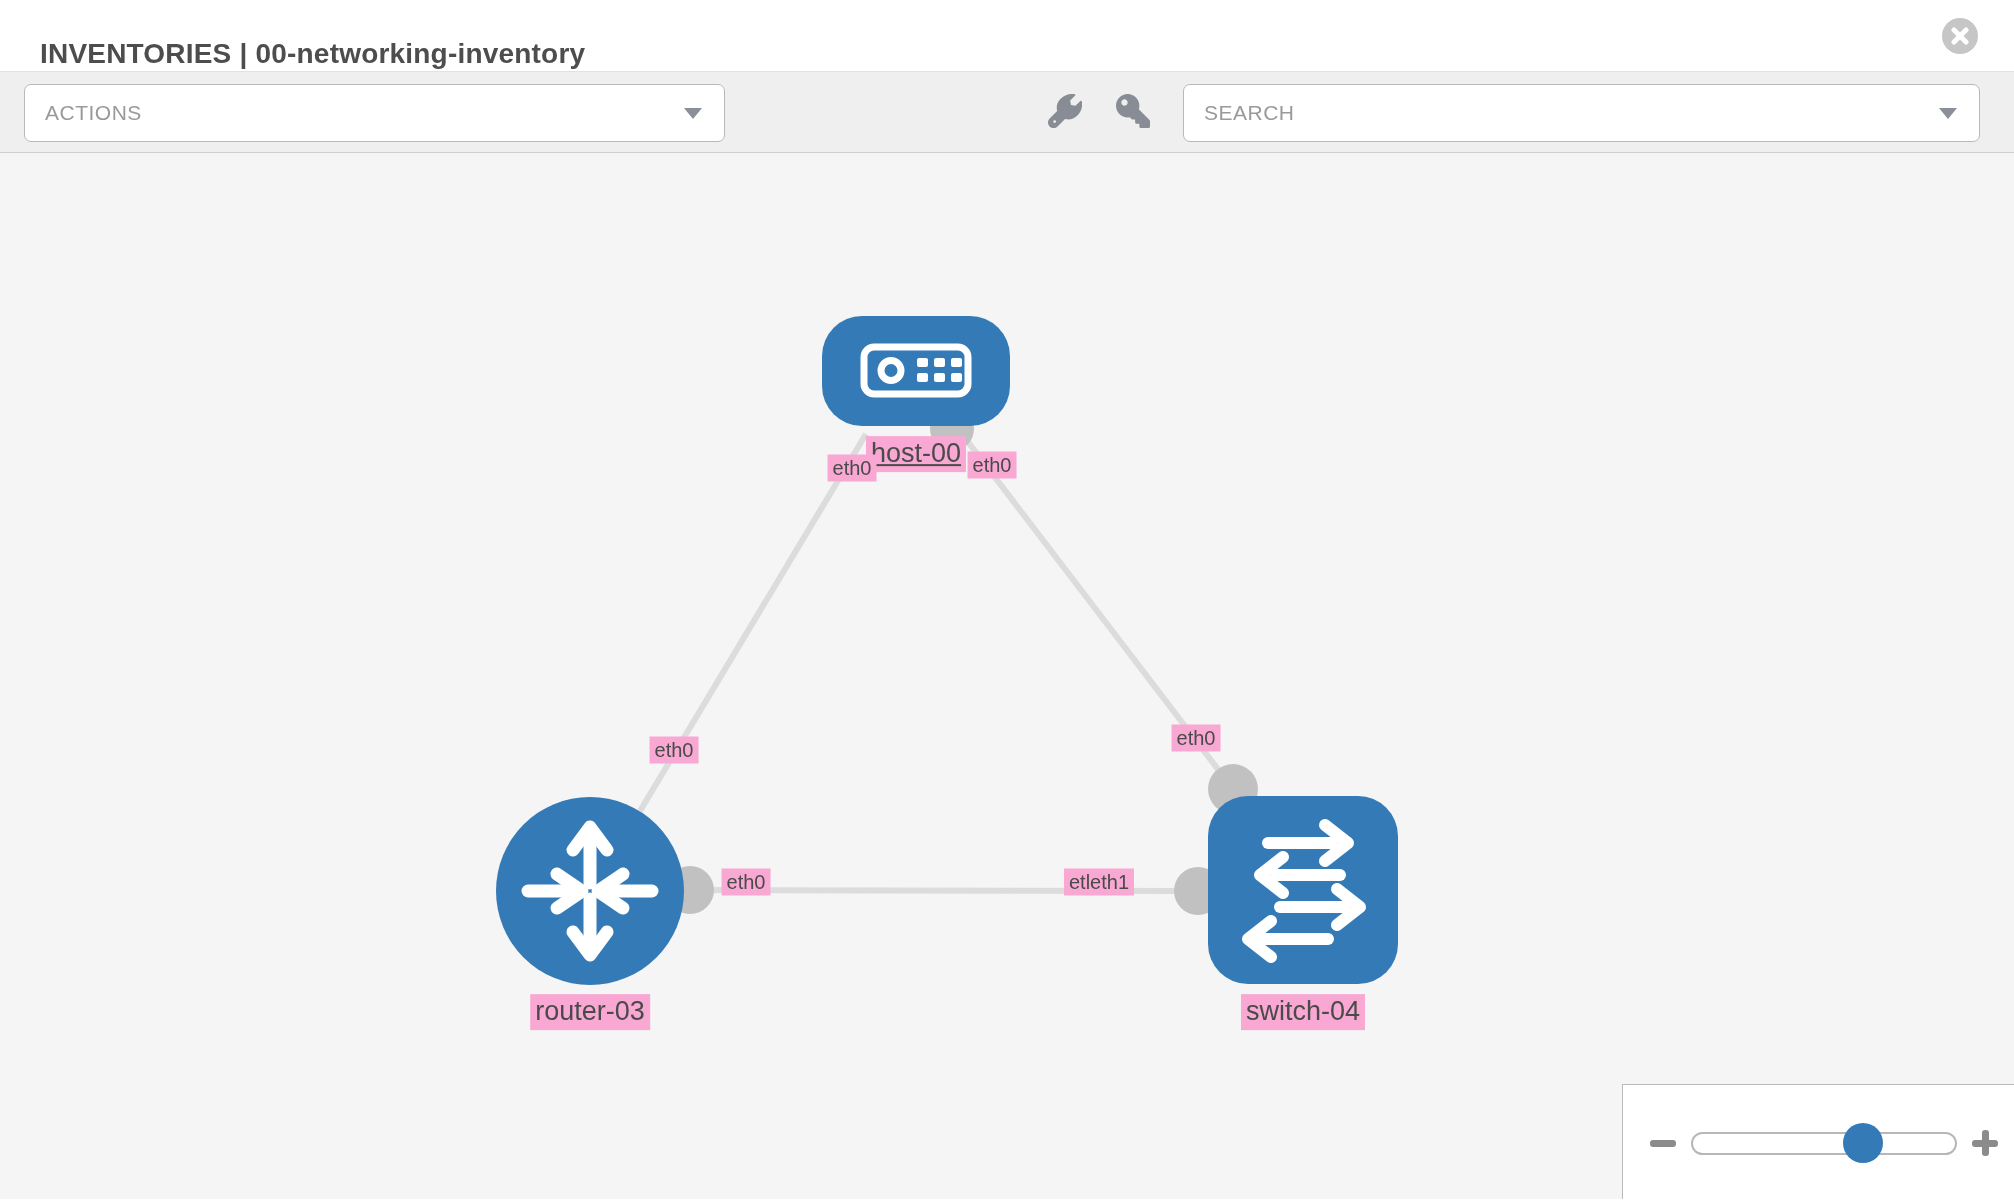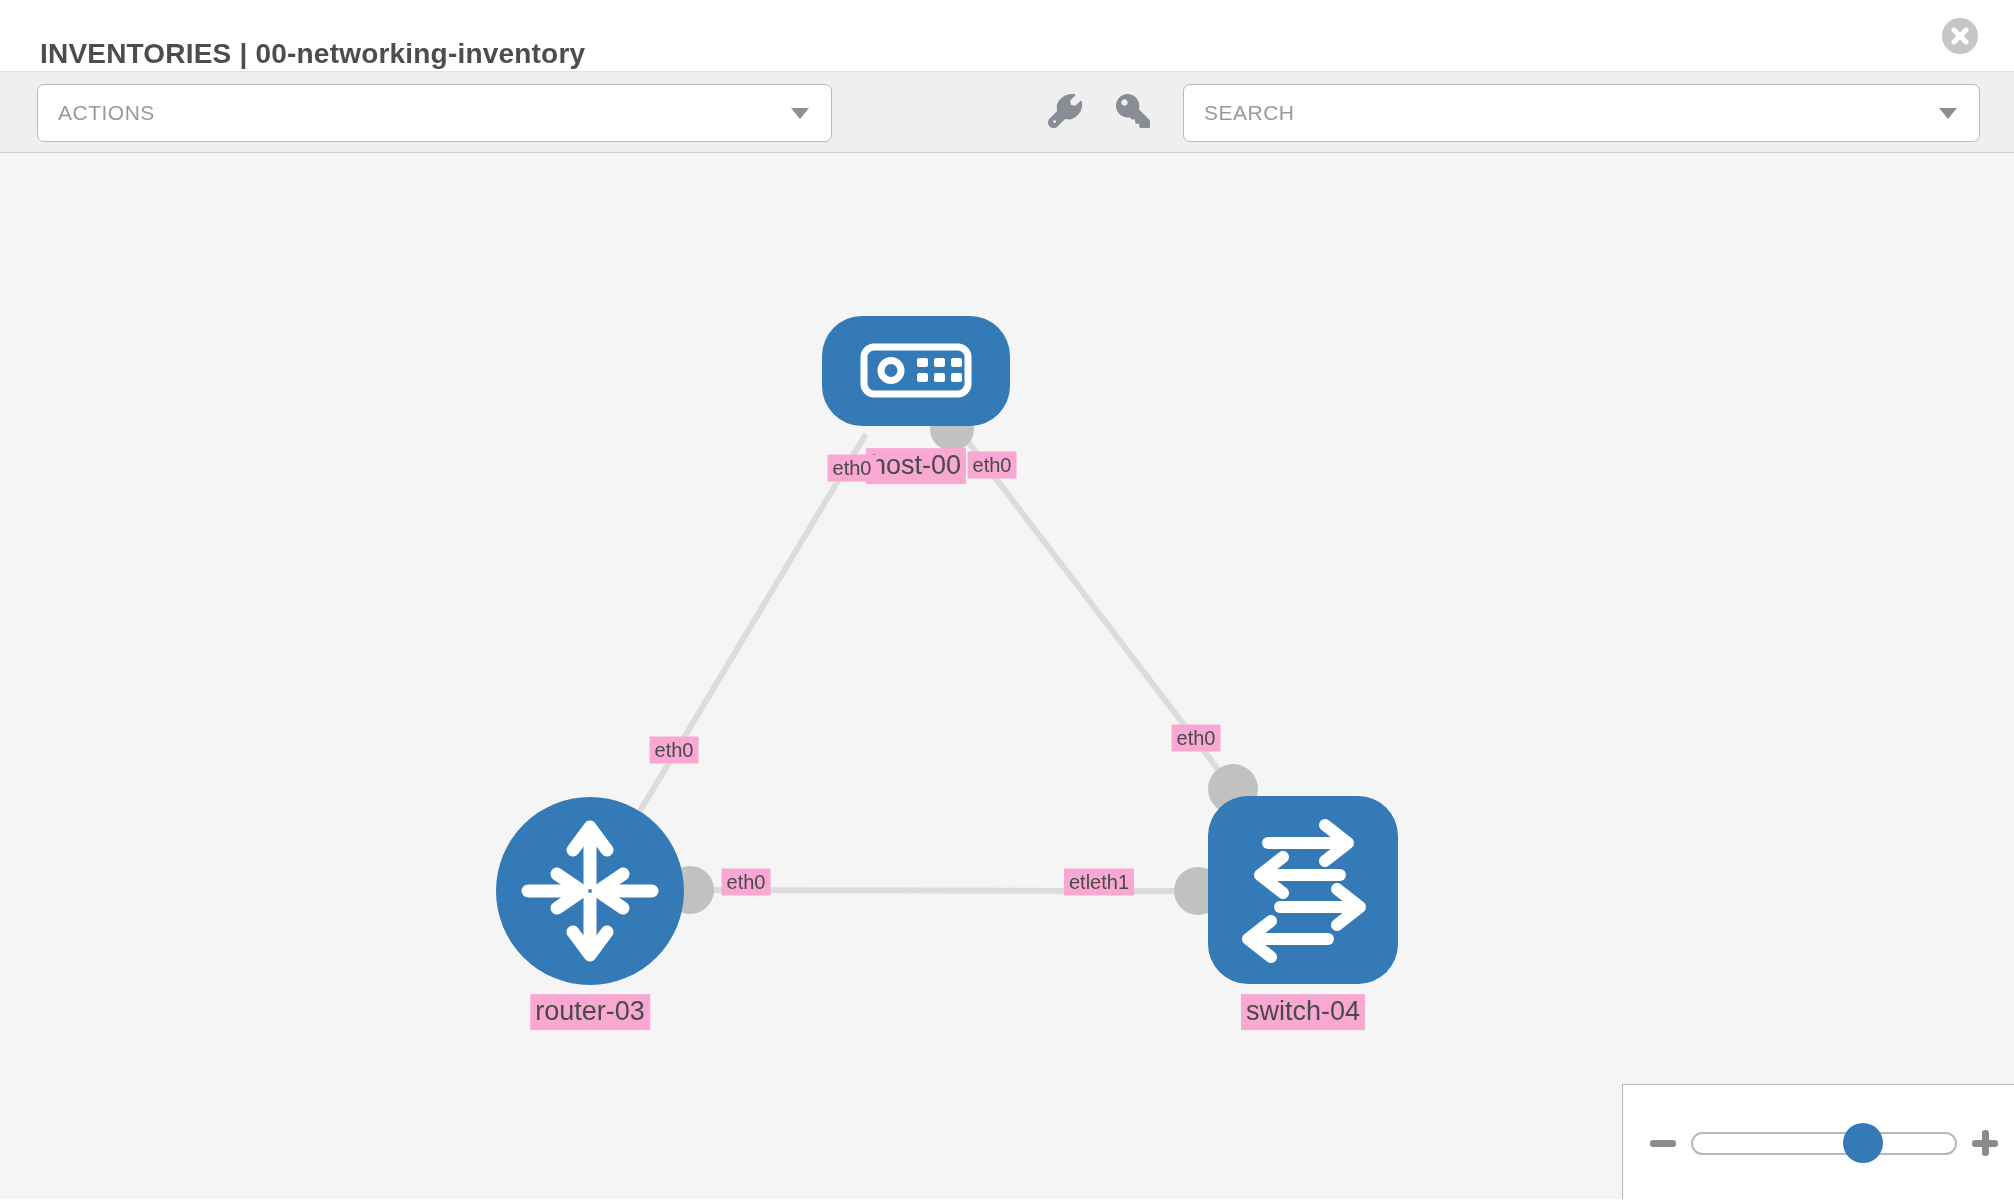--- a/index.html
+++ b/index.html
@@ -20,21 +20,21 @@
   .toolbar { position:relative; height:81px; background:#efefef;
     border-bottom:1px solid #cfcfcf; }
   .select-box { position:absolute; top:12px; height:58px; background:#ffffff;
     border:1px solid #b9b9b9; border-radius:7px; display:flex;
     align-items:center; cursor:pointer; }
   .select-box .sel-label { margin-left:20px; font-size:21px; color:#9a9a9a;
     letter-spacing:0.5px; }
   .caret { position:absolute; right:22px; top:50%; margin-top:-5px;
     width:0; height:0; border-left:9px solid transparent;
     border-right:9px solid transparent; border-top:11px solid #8a8f99; }
-  .actions-box { left:37px; width:795px; }
+  .actions-box { left:24px; width:701px; }
   .search-box  { left:1183px; width:797px;text-align:center; }
   .tool-icon { position:absolute; top:22px; width:38px; height:38px;
     cursor:pointer; display:flex; align-items:center; justify-content:center; }
   .tool-icon svg { width:34px; height:34px; fill:#878c95; }
   .wrench-btn { left:1046px; }
   .key-btn { left:1114px; }
 
   
   .canvas { position:relative; width:2014px; height:1046px; background:#f5f5f5;
     overflow:hidden; }
@@ -163,21 +163,21 @@
         <line x1="1340" y1="722" x2="1276" y2="722"></line>
         <polyline points="1283,704 1260,722 1283,740"></polyline>
         <line x1="1280" y1="754" x2="1344" y2="754"></line>
         <polyline points="1337,736 1360,754 1337,772"></polyline>
         <line x1="1328" y1="786" x2="1264" y2="786"></line>
         <polyline points="1271,768 1248,786 1271,804"></polyline>
       </g>
     </g>
   </svg>
 
-  <div class="net-label node-label" style="left:916px; top:313px;">host-00</div>
+  <div class="net-label node-label" style="left:916px; top:301px;text-decoration:underline;">host-00</div>
   <div class="net-label iface-label" style="left:852px; top:315px;">eth0</div>
   <div class="net-label iface-label" style="left:992px; top:312px;">eth0</div>
   <div class="net-label iface-label" style="left:674px; top:597px;">eth0</div>
   <div class="net-label iface-label" style="left:1196px; top:585px;">eth0</div>
   <div class="net-label iface-label" style="left:746px; top:729px;">eth0</div>
   <div class="net-label iface-label" style="left:1099px; top:729px;">etleth1</div>
   <div class="net-label node-label" style="left:590px; top:859px;">router-03</div>
   <div class="net-label node-label" style="left:1303px; top:859px;">switch-04</div>
 
   <div class="zoom-panel">

